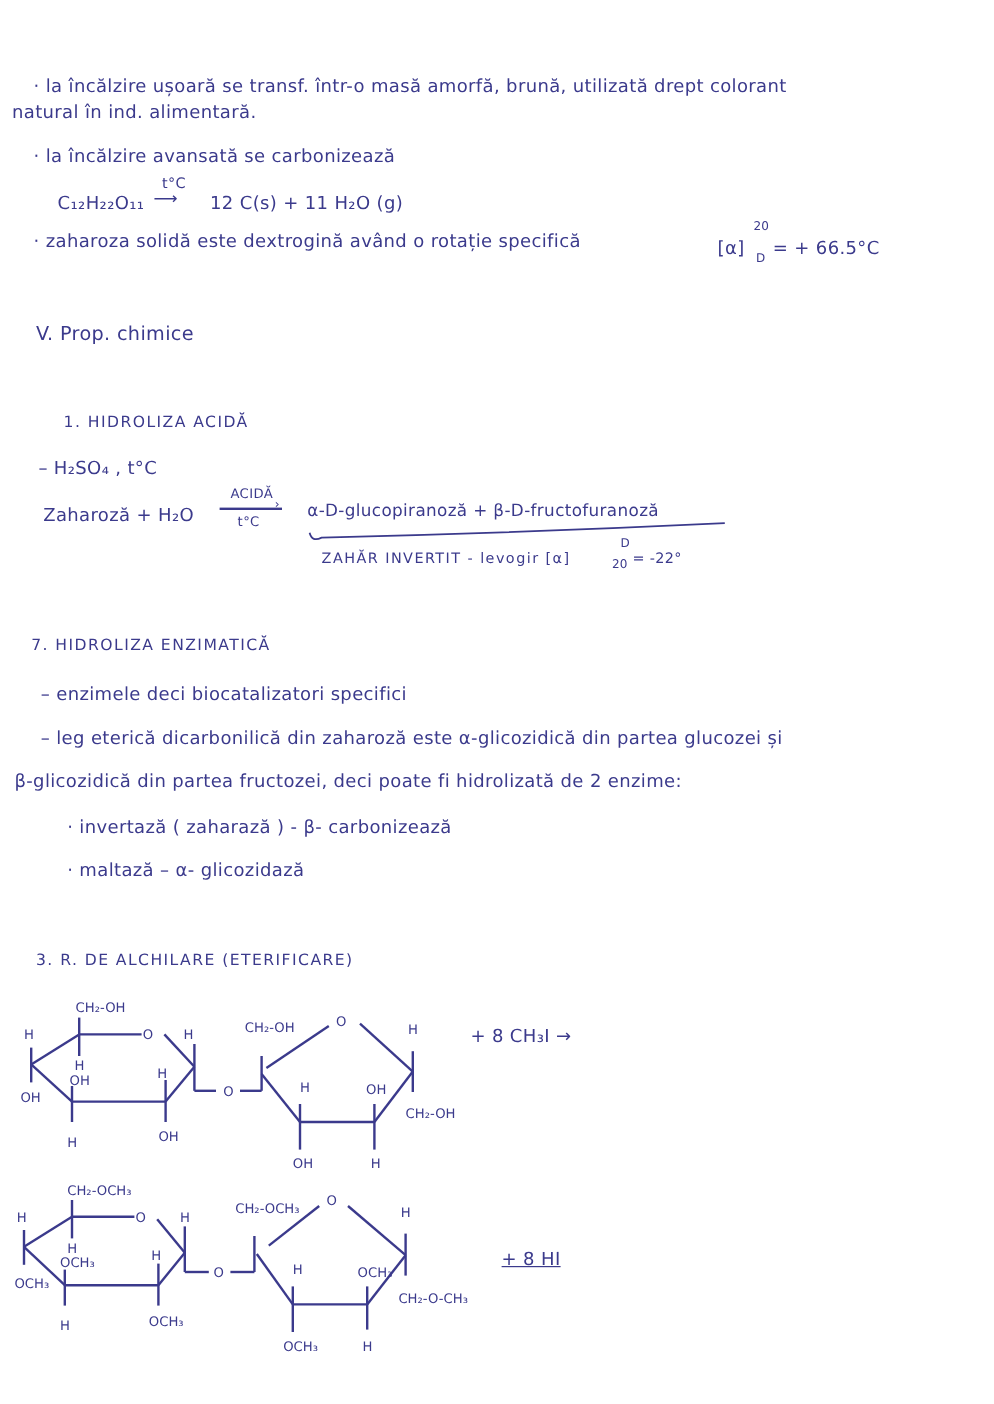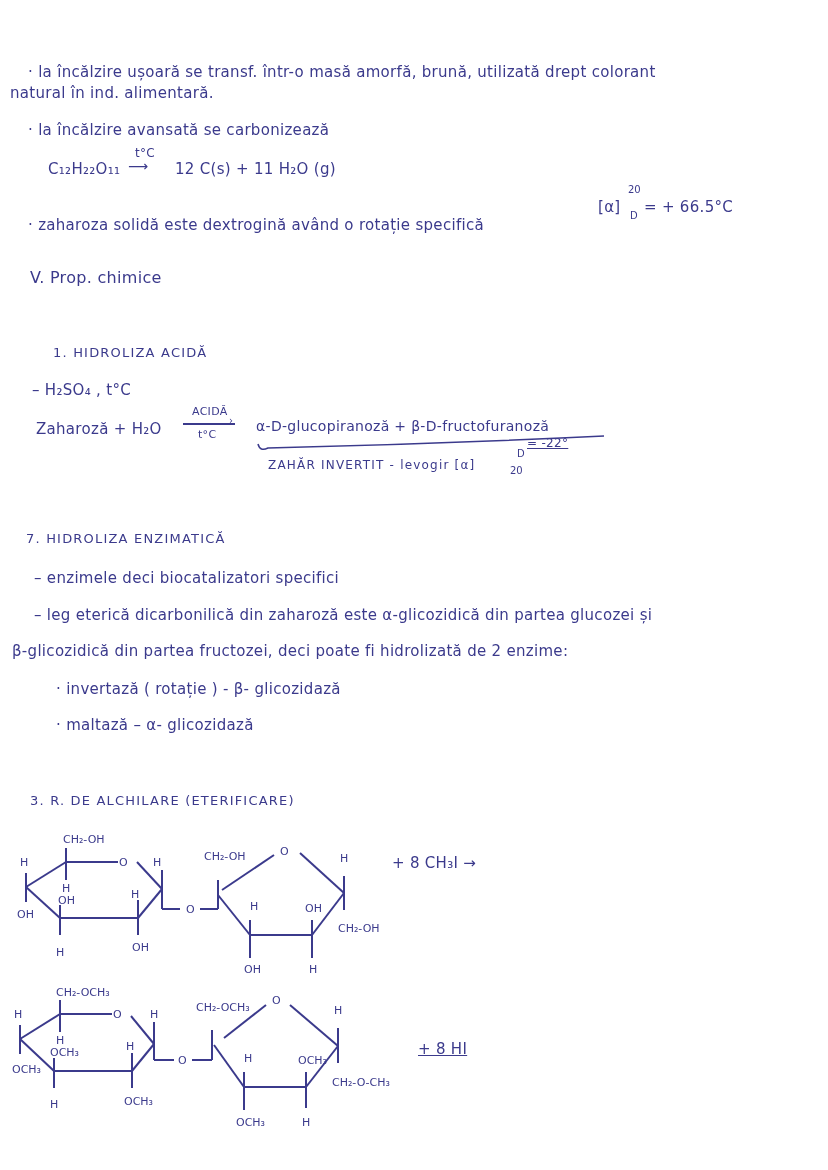--- a/index.html
+++ b/index.html
@@ -20,21 +20,21 @@
 <div class="t" style="left:28px;top:121px;">· la încălzire avansată se carbonizează</div>
 
 <div>
   <div class="t" style="left:48px;top:160px;">C₁₂H₂₂O₁₁</div>
   <div class="t" style="left:135px;top:146px;font-size:12px;">t°C</div>
   <div class="t" style="left:128px;top:158px;font-size:14px;">⟶</div>
   <div class="t" style="left:175px;top:160px;">12 C(s) + 11 H₂O (g)</div>
 </div>
 
 <div>
-  <div class="t" style="left:28px;top:216px;">· zaharoza solidă este dextrogină având o rotație specifică</div>
+  <div class="t" style="left:28px;top:192px;">· zaharoza solidă este dextrogină având o rotație specifică</div>
   <div class="t" style="left:598px;top:198px;">[α]</div>
   <div class="sup2" style="left:628px;top:184px;">20</div>
   <div class="sup2" style="left:630px;top:210px;">D</div>
   <div class="t" style="left:644px;top:198px;">= + 66.5°C</div>
 </div>
 
 <div class="t" style="left:30px;top:268px;font-size:16px;">V. Prop. chimice</div>
 
 <div class="t caps" style="left:26px;top:345px;margin-left:27px;">1. HIDROLIZA ACIDĂ</div>
 <div class="t" style="left:32px;top:381px;">– H₂SO₄ , t°C</div>
@@ -45,28 +45,28 @@
   <div style="position:absolute;left:183px;top:423px;width:52px;height:1.5px;background:#3b3a8c;"></div>
   <div class="t" style="left:229px;top:415px;font-size:10px;">›</div>
   <div class="t" style="left:198px;top:428px;font-size:11px;">t°C</div>
   <div class="t" style="left:256px;top:418px;font-size:14px;">α-D-glucopiranoză + β-D-fructofuranoză</div>
   <svg width="828" height="1170" style="pointer-events:none;">
     <path d="M258 444 q2 8 10 4 q170 -4 336 -12" stroke="#3b3a8c" stroke-width="1.5" fill="none"></path>
   </svg>
   <div class="t caps" style="left:268px;top:458px;font-size:12px;">ZAHĂR INVERTIT - levogir [α]</div>
   <div class="sup2" style="left:517px;top:448px;">D</div>
   <div class="sup2" style="left:510px;top:465px;">20</div>
-  <div class="t" style="left:527px;top:436px;font-size:12px;text-decoration:underline;">= -22°</div>
+  <div class="t" style="left:527px;top:458px;font-size:12px;">= -22°</div>
 </div>
 
 <div class="t caps" style="left:26px;top:531px;">7. HIDROLIZA ENZIMATICĂ</div>
 <div class="t" style="left:34px;top:569px;">– enzimele deci biocatalizatori specifici</div>
 <div class="t" style="left:34px;top:606px;">– leg eterică dicarbonilică din zaharoză este α-glicozidică din partea glucozei și</div>
 <div class="t" style="left:12px;top:642px;">β-glicozidică din partea fructozei, deci poate fi hidrolizată de 2 enzime:</div>
-<div class="t" style="left:56px;top:680px;">· invertază ( rotație ) - β- glicozidază</div>
+<div class="t" style="left:56px;top:680px;">· invertază ( zaharază ) - β- carbonizează</div>
 <div class="t" style="left:56px;top:716px;">· maltază – α- glicozidază</div>
 
 <div class="t caps" style="left:30px;top:793px;">3. R. DE ALCHILARE (ETERIFICARE)</div>
 
 <svg width="828" height="1170">
   <g stroke="#3b3a8c" stroke-width="2" fill="none">
 
     <line x1="66" y1="862" x2="118" y2="862"></line>
     <line x1="66" y1="862" x2="26" y2="887"></line>
     <line x1="26" y1="887" x2="60" y2="918"></line>

